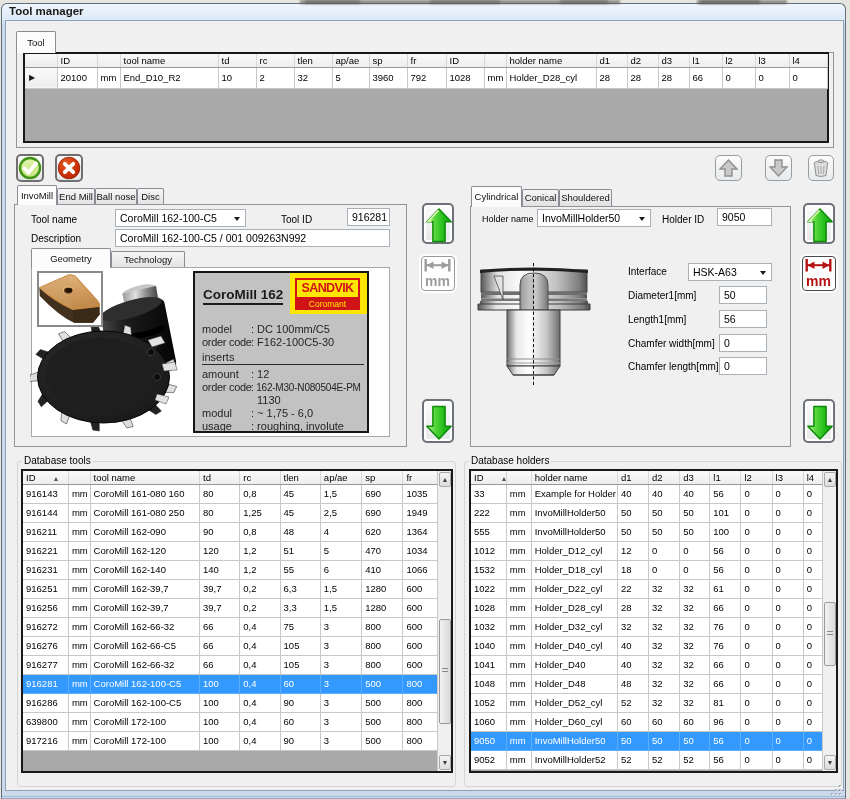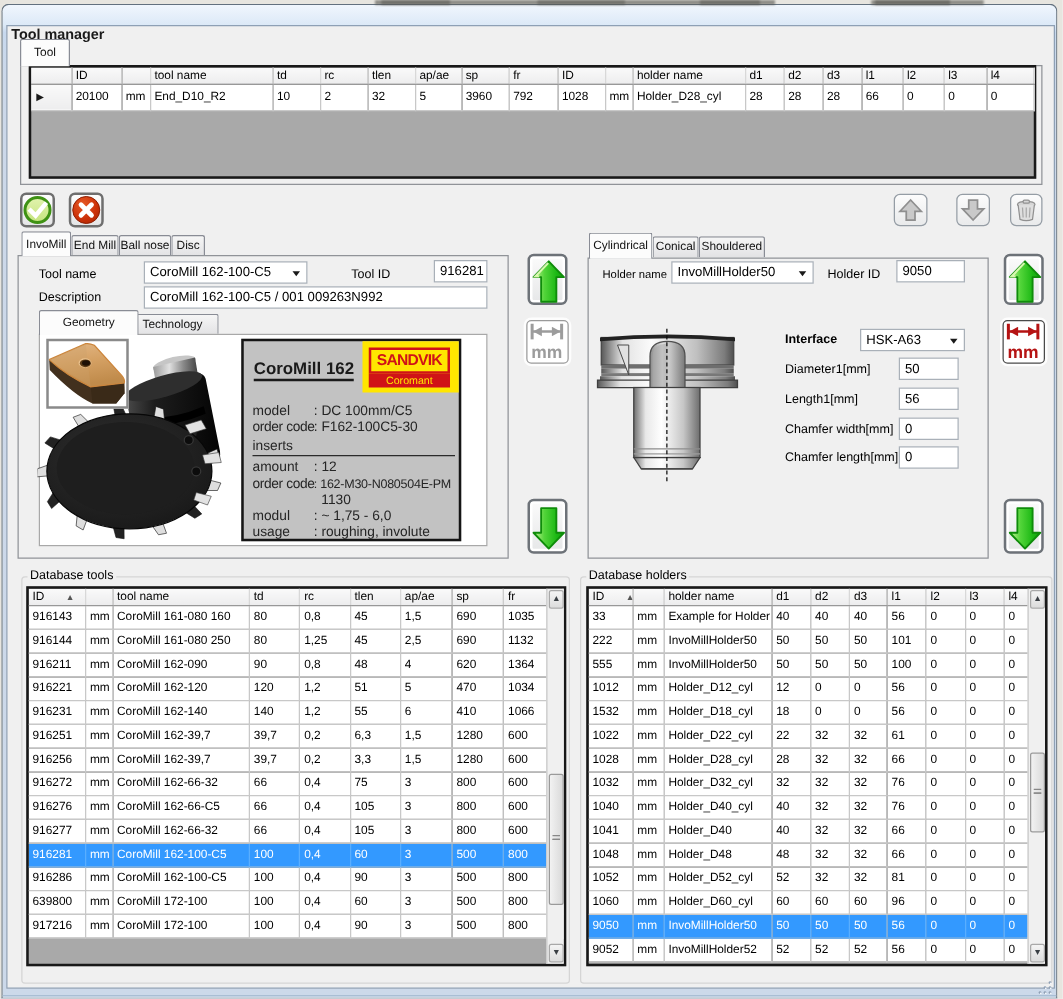--- a/index.html
+++ b/index.html
@@ -4,21 +4,21 @@
 <style>
 *{margin:0;padding:0;box-sizing:border-box;}
 html,body{width:850px;height:799px;overflow:hidden;}
 body{position:relative;font-family:"Liberation Sans",sans-serif;background:#e7e5df;font-size:11px;color:#000;}
 .abs{position:absolute;}
 .smudge{position:absolute;top:0;height:4px;background:#55554f;filter:blur(0.8px);opacity:.68;z-index:40;}
 
 #win{left:1px;top:3px;width:845px;height:796px;border:1px solid;border-color:#62707e #62707e #90a8c2 #62707e;border-radius:6px 6px 0 0;
 background:linear-gradient(#f0f6fd,#dce9f7 16px,#c8d9ee 22px,#ccd8e9 60px,#ccd9ea);}
 #client{left:5px;top:20px;width:839px;height:771px;background:#f0f0f0;border:1px solid #8ea0b5;}
-#title{left:9px;top:5px;font-weight:bold;font-size:11.5px;color:#1a1a1a;margin-top:17px;}
+#title{left:9px;top:5px;font-weight:bold;font-size:11.5px;color:#1a1a1a;}
 
 .lbl{position:absolute;font-size:10px;color:#000;white-space:nowrap;}
 .tbx{position:absolute;background:#fff;border:1px solid #a9b0b8;font-size:10.5px;padding:2px 0 0 4px;white-space:nowrap;overflow:hidden;}
 .combo{position:absolute;background:#fff;border:1px solid #a9b0b8;font-size:10.5px;padding:2px 0 0 4px;white-space:nowrap;}
 .combo .arr{position:absolute;right:5px;top:7px;width:0;height:0;border:3.5px solid transparent;border-top:4.5px solid #1a1a1a;}
 
 .tab{position:absolute;border:1px solid #898c95;border-bottom:none;background:linear-gradient(#f6f6f6,#e2e2e4);
 text-align:center;font-size:9.5px;color:#111;border-radius:2px 2px 0 0;white-space:nowrap;overflow:hidden;}
 .tab.act{background:#fcfcfc;z-index:5;}
 .pane{position:absolute;border:1px solid #909398;background:#f0f0f0;}
@@ -179,21 +179,21 @@
 <div class="tab" style="left:95px;top:188px;width:42px;height:17px;line-height:16px;">Ball nose</div>
 <div class="tab" style="left:137px;top:188px;width:27px;height:17px;line-height:16px;">Disc</div>
 <div class="pane" style="left:14px;top:204px;width:393px;height:243px;"></div>
 <div class="lbl" style="left:31px;top:214px;">Tool name</div>
 <div class="combo" style="left:115px;top:209px;width:131px;height:18px;">CoroMill 162-100-C5<span class="arr"></span></div>
 <div class="lbl" style="left:281px;top:214px;">Tool ID</div>
 <div class="tbx" style="left:347px;top:208px;width:43px;height:18px;">916281</div>
 <div class="lbl" style="left:31px;top:233px;">Description</div>
 <div class="tbx" style="left:115px;top:229px;width:275px;height:18px;">CoroMill 162-100-C5 / 001 009263N992</div>
 <div class="tab act" style="left:31px;top:248px;width:80px;height:20px;line-height:19px;">Geometry</div>
-<div class="tab" style="left:101px;top:251px;width:74px;height:17px;line-height:16px;">Technology</div>
+<div class="tab" style="left:111px;top:251px;width:74px;height:17px;line-height:16px;">Technology</div>
 <div class="pane" style="left:31px;top:267px;width:359px;height:170px;background:#fff;border-color:#a8a8a8;"></div>
 <svg id="cutter" style="position:absolute;left:30px;top:278px;" width="170" height="159" viewBox="0 0 170 159">
 <defs>
 <linearGradient id="bodyg" x1="0" y1="0" x2="1" y2="0">
 <stop offset="0" stop-color="#4a4a4a"></stop>
         <stop offset="0.3" stop-color="#1d1d1d"></stop>
         <stop offset="1" stop-color="#040404"></stop>
 </linearGradient>
 <linearGradient id="capg" x1="0" y1="0" x2="1" y2="0">
 <stop offset="0" stop-color="#9a9a9a"></stop>
@@ -385,21 +385,21 @@
 <path d="M44,50 L44,25 Q44,13 58,13 Q72,13 72,25 L72,50 Z" fill="url(#mtl3)" stroke="#4f4f4f" stroke-width="1"></path>
 <path d="M46,50 L46,26 Q46,15 58,15 L58,50 Z" fill="#a9a9a9" opacity="0.55"></path>
 <path d="M18,16 L27,16 L27,40 Z" fill="#e2e2e2" stroke="#4a4a4a" stroke-width="0.8"></path>
 <rect x="31" y="50" width="53" height="56" fill="url(#mtl2)" stroke="#3f3f3f" stroke-width="1"></rect>
 <line x1="31" y1="99" x2="84" y2="99" stroke="#8d8d8d"></line>
 <line x1="31" y1="103" x2="84" y2="103" stroke="#9d9d9d"></line>
 <path d="M31,106 L37,115 L78,115 L84,106 Z" fill="url(#mtl2)" stroke="#3f3f3f" stroke-width="1"></path>
 <line x1="37" y1="115" x2="78" y2="115" stroke="#3f3f3f"></line>
 <line x1="57.5" y1="3" x2="57.5" y2="127" stroke="#0c0c0c" stroke-width="1" stroke-dasharray="3.2 2.2"></line>
 </svg>
-<div class="lbl" style="left:628px;top:266px;font-weight:bold;">Interface</div>
+<div class="lbl" style="left:628px;top:266px;">Interface</div>
 <div class="combo" style="left:688px;top:263px;width:84px;height:18px;">HSK-A63<span class="arr"></span></div>
 <div class="lbl" style="left:628px;top:290px;">Diameter1[mm]</div>
 <div class="tbx" style="left:719px;top:286px;width:48px;height:18px;">50</div>
 <div class="lbl" style="left:628px;top:314px;">Length1[mm]</div>
 <div class="tbx" style="left:719px;top:310px;width:48px;height:18px;">56</div>
 <div class="lbl" style="left:628px;top:338px;">Chamfer width[mm]</div>
 <div class="tbx" style="left:719px;top:334px;width:48px;height:18px;">0</div>
 <div class="lbl" style="left:628px;top:361px;">Chamfer length[mm]</div>
 <div class="tbx" style="left:719px;top:357px;width:48px;height:18px;">0</div>
 
@@ -443,21 +443,21 @@
         </tr>
         <tr style="height:19px;">
           <td>916144</td>
           <td>mm</td>
           <td>CoroMill 161-080 250</td>
           <td>80</td>
           <td>1,25</td>
           <td>45</td>
           <td>2,5</td>
           <td>690</td>
-          <td>1132</td>
+          <td>1949</td>
         </tr>
         <tr style="height:19px;padding-left:20px;">
           <td>916211</td>
           <td>mm</td>
           <td>CoroMill 162-090</td>
           <td>90</td>
           <td>0,8</td>
           <td>48</td>
           <td>4</td>
           <td>620</td>

